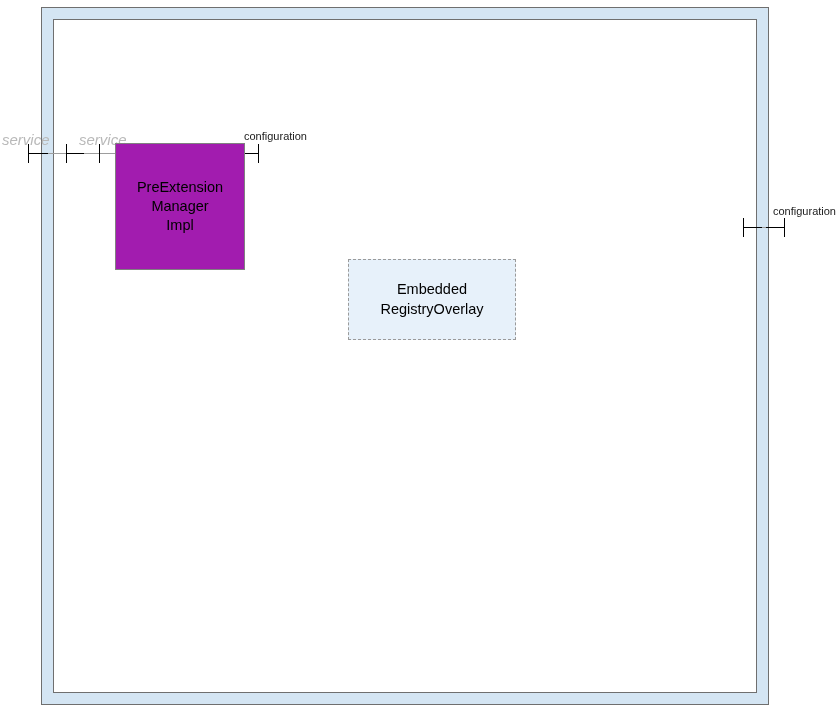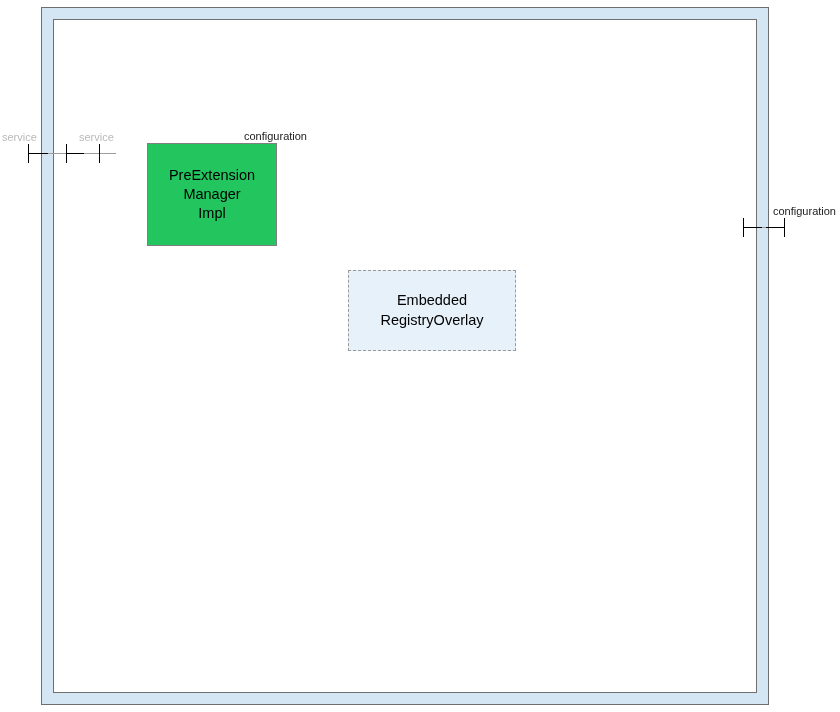--- a/index.html
+++ b/index.html
@@ -16,36 +16,36 @@
 
   
   .composite-title{position:absolute;left:55px;top:672px;
                    font-size:20px;color:#000000;white-space:nowrap;line-height:1;}
 
   
   .comp-box{position:absolute;box-sizing:border-box;display:flex;
             align-items:center;justify-content:center;text-align:center;}
   .comp-box .comp-label{font-size:14.5px;color:#000;line-height:1.32;white-space:pre-line;}
 
-  .box-impl{left:115px;top:143px;width:130px;height:103px;
-            background:#22c55e;border:1px solid #808080;margin-left:32px;}
-  .box-overlay{left:348px;top:270px;width:168px;height:81px;
+  .box-impl{left:115px;top:143px;width:130px;height:127px;
+            background:#a21caf;border:1px solid #808080;}
+  .box-overlay{left:348px;top:259px;width:168px;height:81px;
                background:#e7f1fa;border:1px dashed #9a9a9a;}
 
   
   .wire{position:absolute;background:#9d9d9d;height:1px;}
 
   
   .port{position:absolute;}
   .port .bar{position:absolute;width:1px;background:#000;}
   .port .stub{position:absolute;height:1px;background:#000;}
 
   
   .port-label{position:absolute;white-space:nowrap;line-height:1;}
-  .lbl-service{font-size:11px;color:#b9b9b9;}
+  .lbl-service{font-size:15px;color:#b9b9b9;font-style:italic;}
   .lbl-config{font-size:11px;color:#1a1a1a;}
 </style>
 </head>
 <body>
 
 <div id="canvas">
 
   <div class="frame-outer"></div>
   <div class="frame-inner"></div>
 

